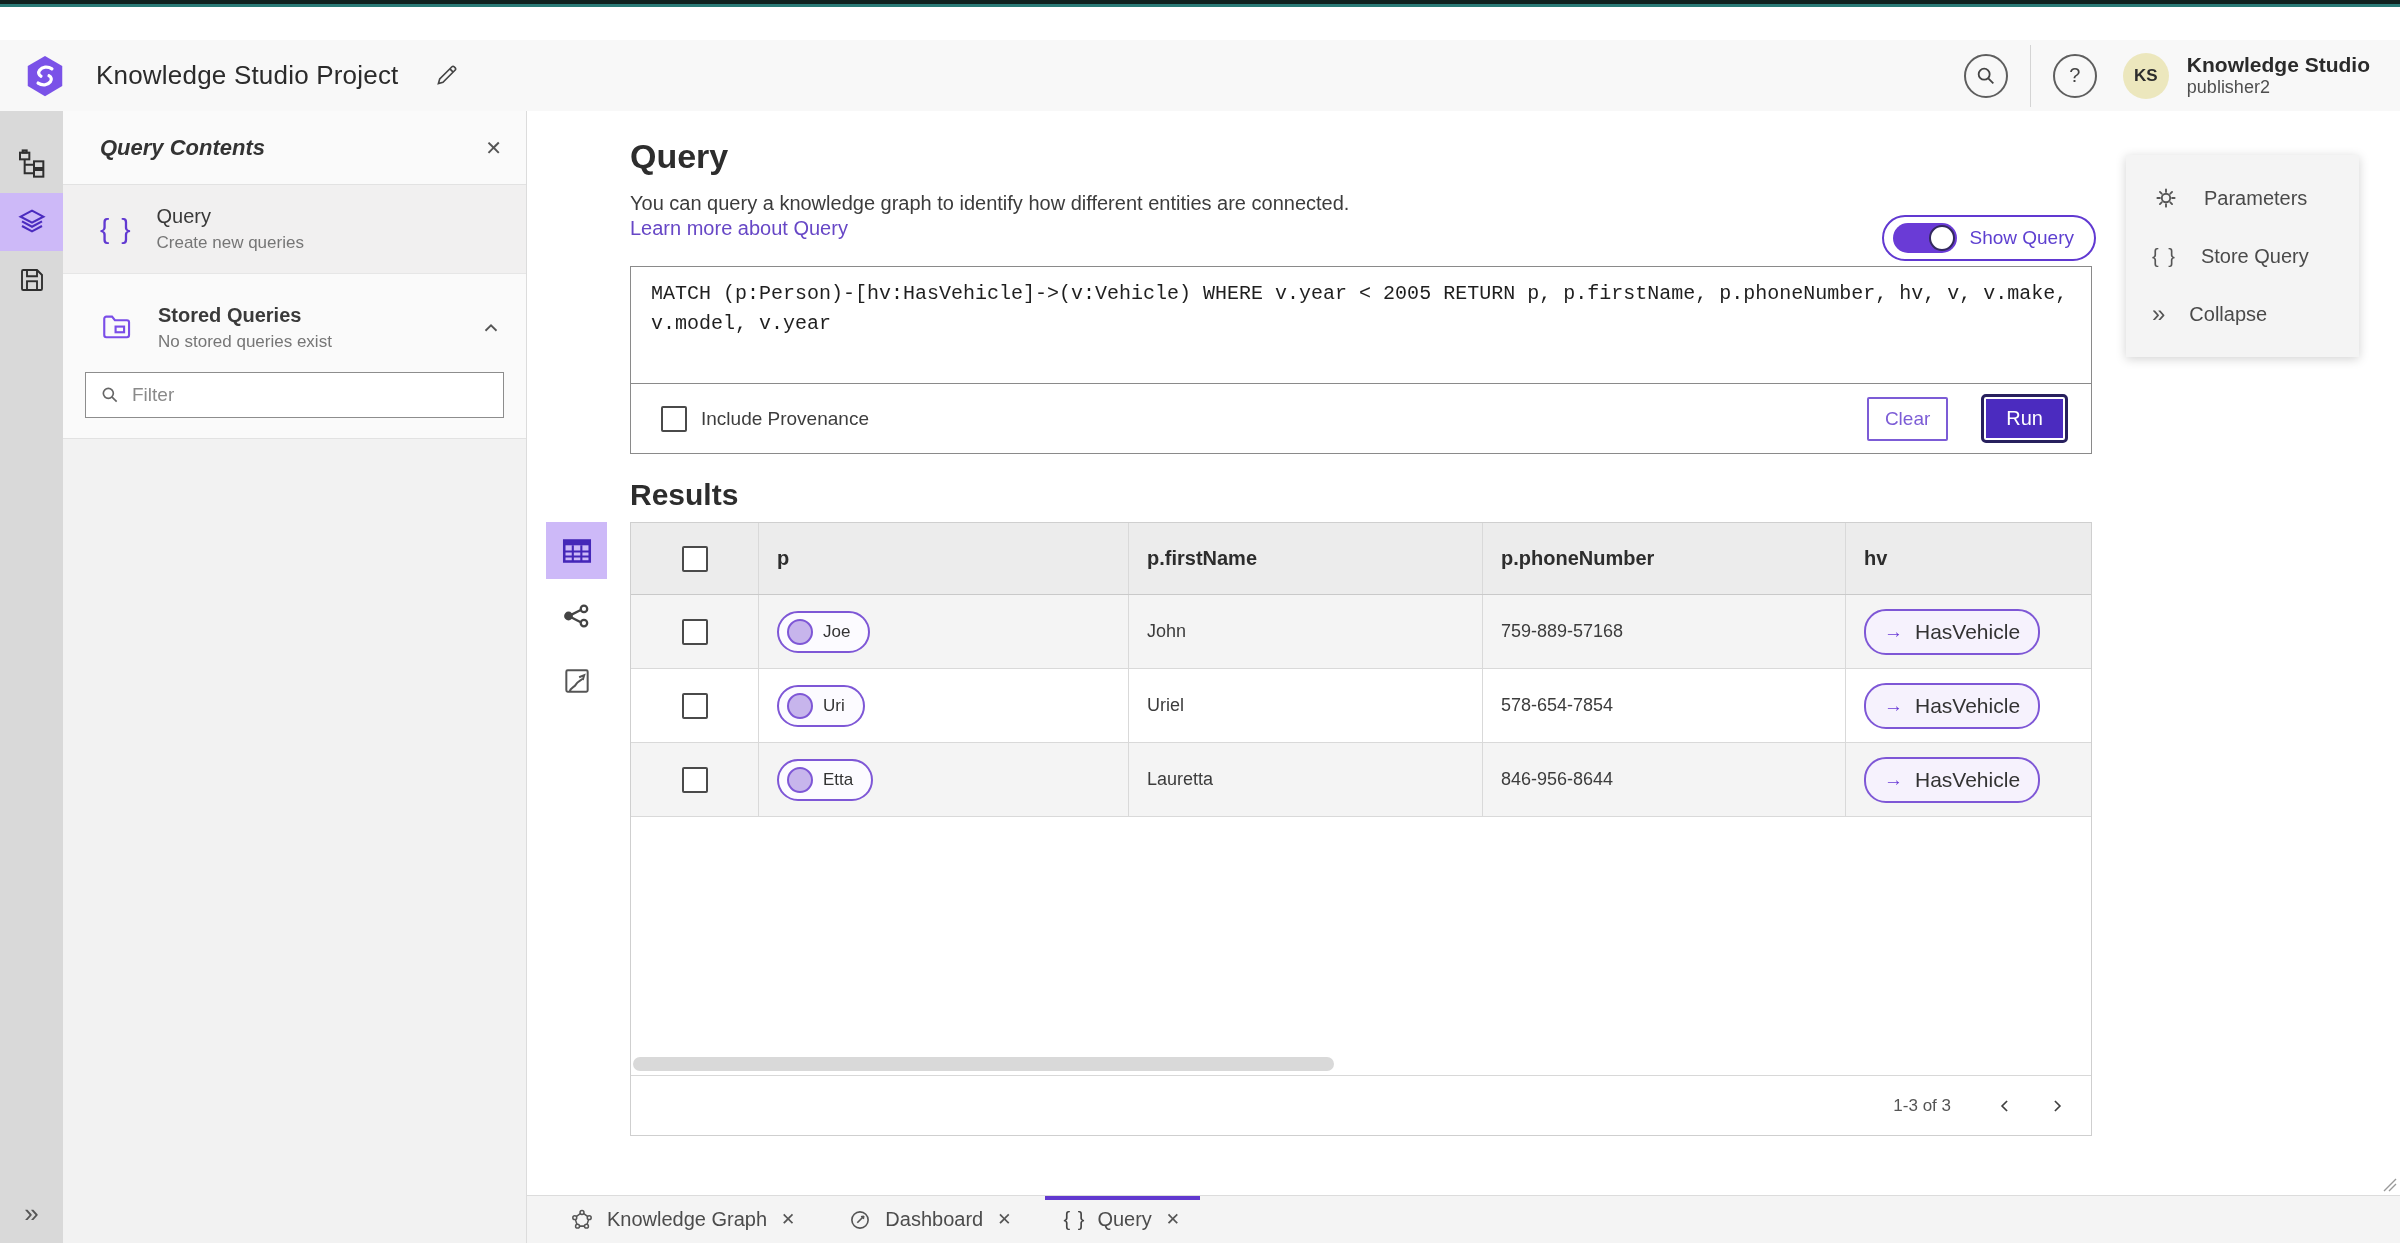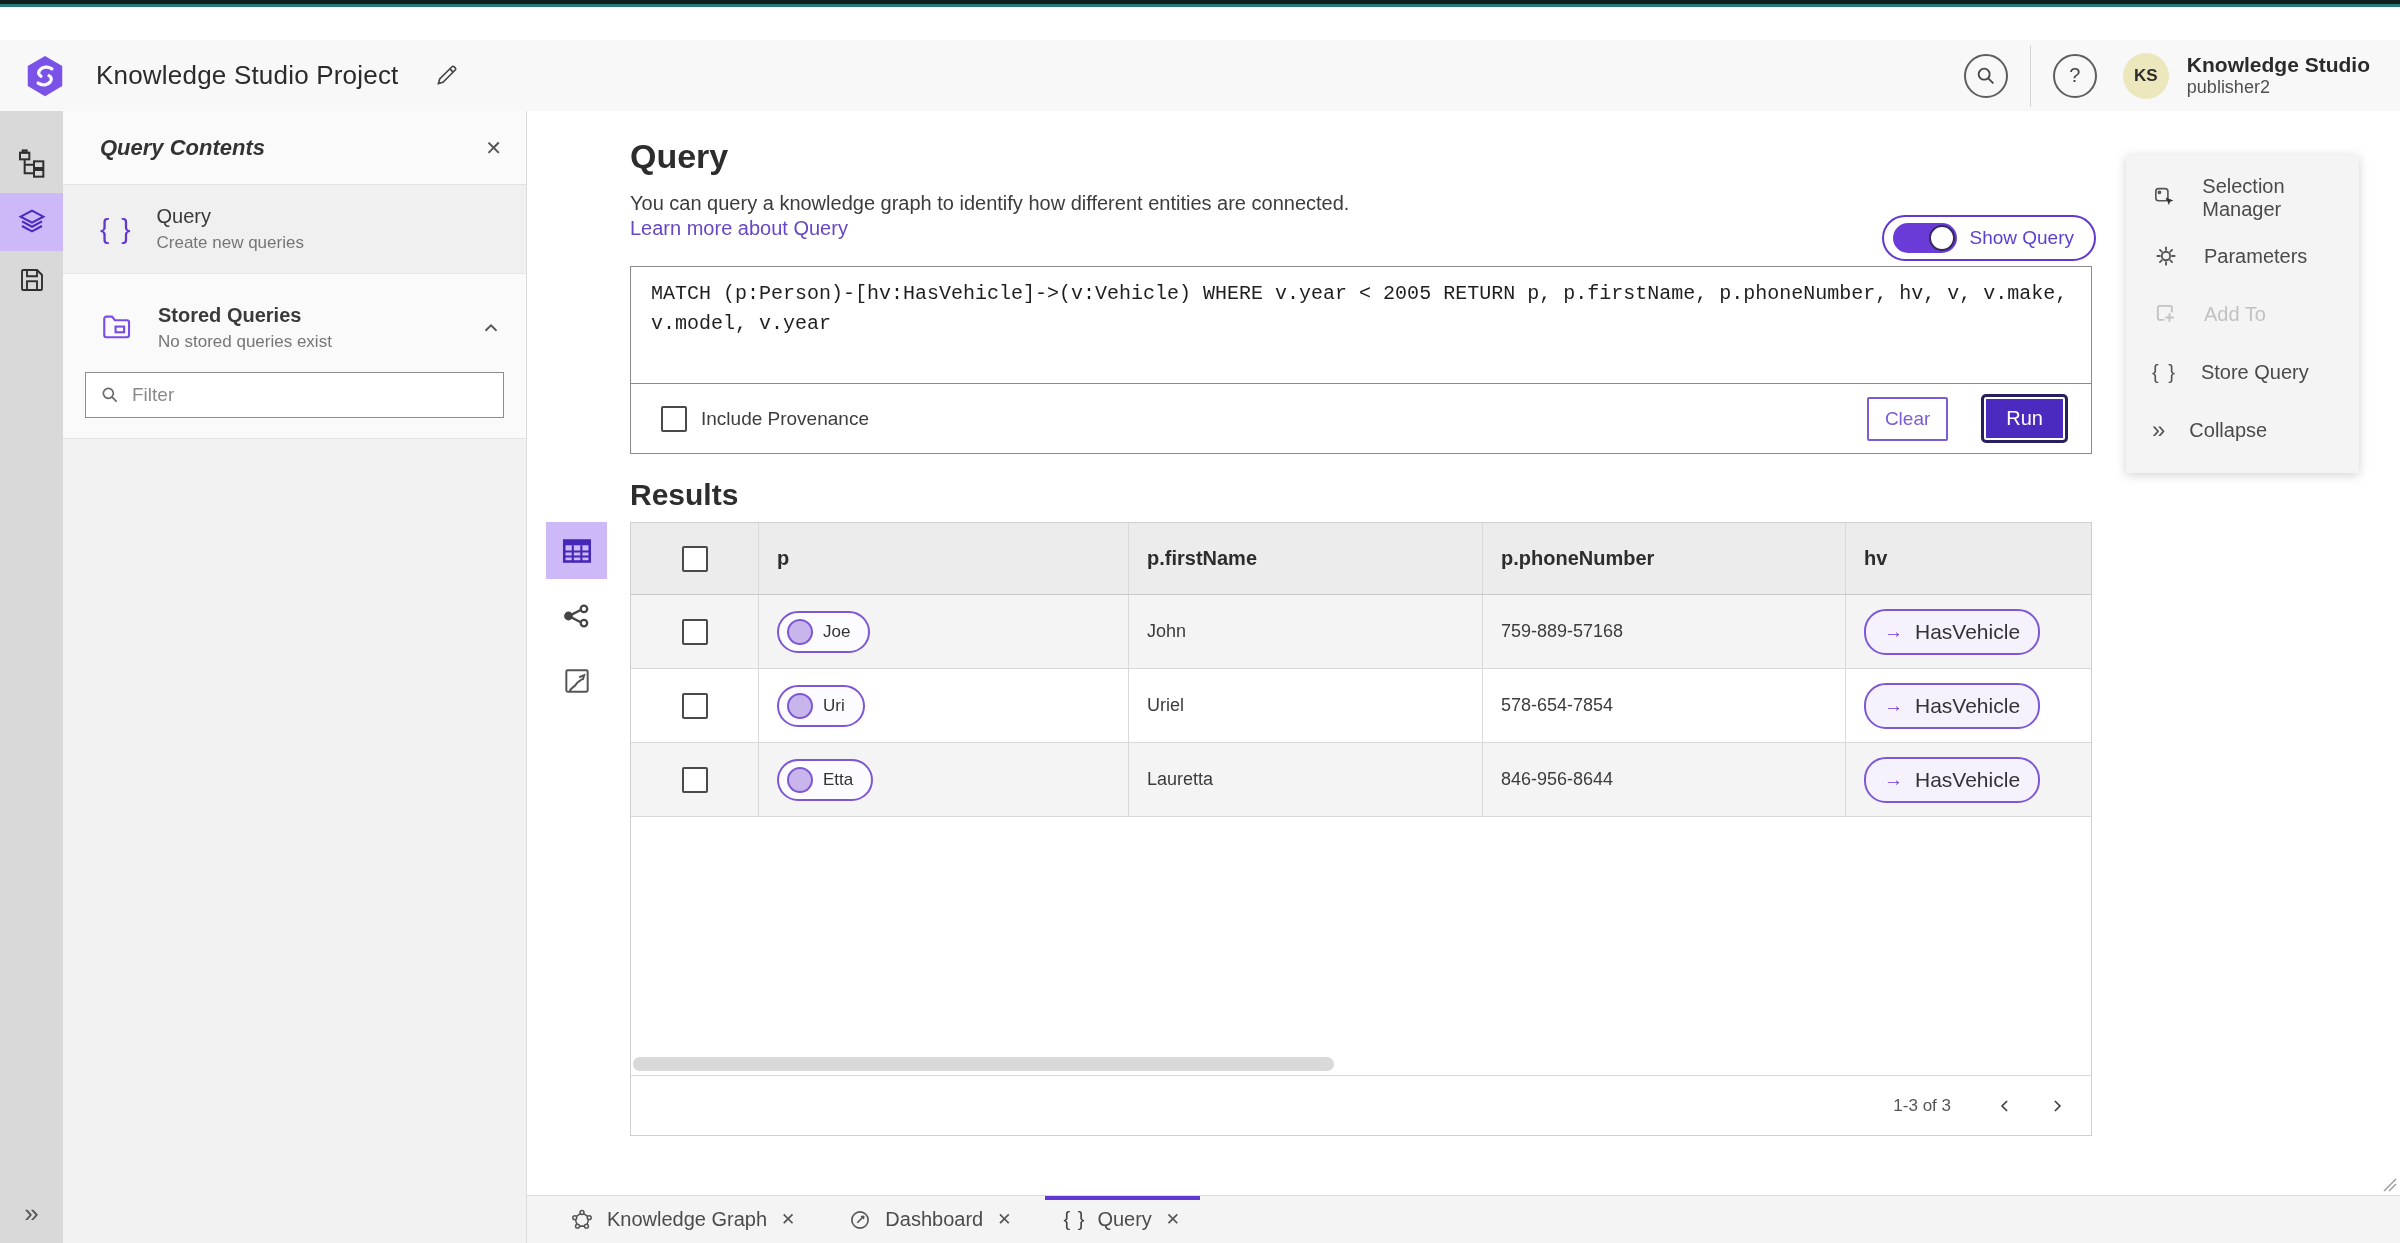--- a/index.html
+++ b/index.html
@@ -377,49 +377,33 @@
                 <svg width="20" height="20" viewBox="0 0 24 24" fill="none" stroke="#3f3f3f" stroke-width="2">
                     <polyline points="9.5 6 15.5 12 9.5 18"></polyline>
                   </svg>
               </button>
             </div>
           </div>
         </div>
 
         <div class="actions">
           <div class="action-row">
-            <svg width="28" height="28" viewBox="0 0 24 24" fill="none" stroke="#555" stroke-width="1.5">
-              <rect x="3.5" y="3.5" width="11" height="11" rx="2.5"></rect>
-              <circle cx="6.8" cy="6.8" r="1" fill="#555"></circle>
-              <path d="M12.5 11.5l7 2.8-3 1.1-1.1 3z" fill="#333" stroke="none"></path>
-            </svg>
-            <span class="action-label">Selection Manager</span>
-          </div>
-          <div class="action-row">
             <svg width="28" height="28" viewBox="0 0 24 24" fill="none" stroke="#555" stroke-width="1.6" stroke-linecap="round">
               <circle cx="12" cy="12" r="3.6"></circle>
               <line x1="17.2" y1="12" x2="19.4" y2="12"></line>
                 <line x1="4.6" y1="12" x2="6.8" y2="12"></line>
               <line x1="12" y1="17.2" x2="12" y2="19.4"></line>
                 <line x1="12" y1="4.6" x2="12" y2="6.8"></line>
               <line x1="15.7" y1="15.7" x2="17.2" y2="17.2"></line>
                 <line x1="6.8" y1="6.8" x2="8.3" y2="8.3"></line>
               <line x1="8.3" y1="15.7" x2="6.8" y2="17.2"></line>
                 <line x1="15.7" y1="8.3" x2="17.2" y2="6.8"></line>
             </svg>
             <span class="action-label">Parameters</span>
           </div>
-          <div class="action-row disabled">
-            <svg width="28" height="28" viewBox="0 0 24 24" fill="none" stroke="#c2c2c2" stroke-width="1.6" stroke-linecap="round">
-              <path d="M17 10V6.5A1.5 1.5 0 0 0 15.5 5h-9A1.5 1.5 0 0 0 5 6.5v9A1.5 1.5 0 0 0 6.5 17H10"></path>
-              <line x1="15" y1="12" x2="15" y2="18"></line>
-                <line x1="12" y1="15" x2="18" y2="15"></line>
-            </svg>
-            <span class="action-label">Add To</span>
-          </div>
           <div class="action-row">
             <span class="action-glyph">{ }</span>
             <span class="action-label">Store Query</span>
           </div>
           <div class="action-row">
             <span class="collapse-glyph">»</span>
             <span class="action-label">Collapse</span>
           </div>
         </div>
       </div>

